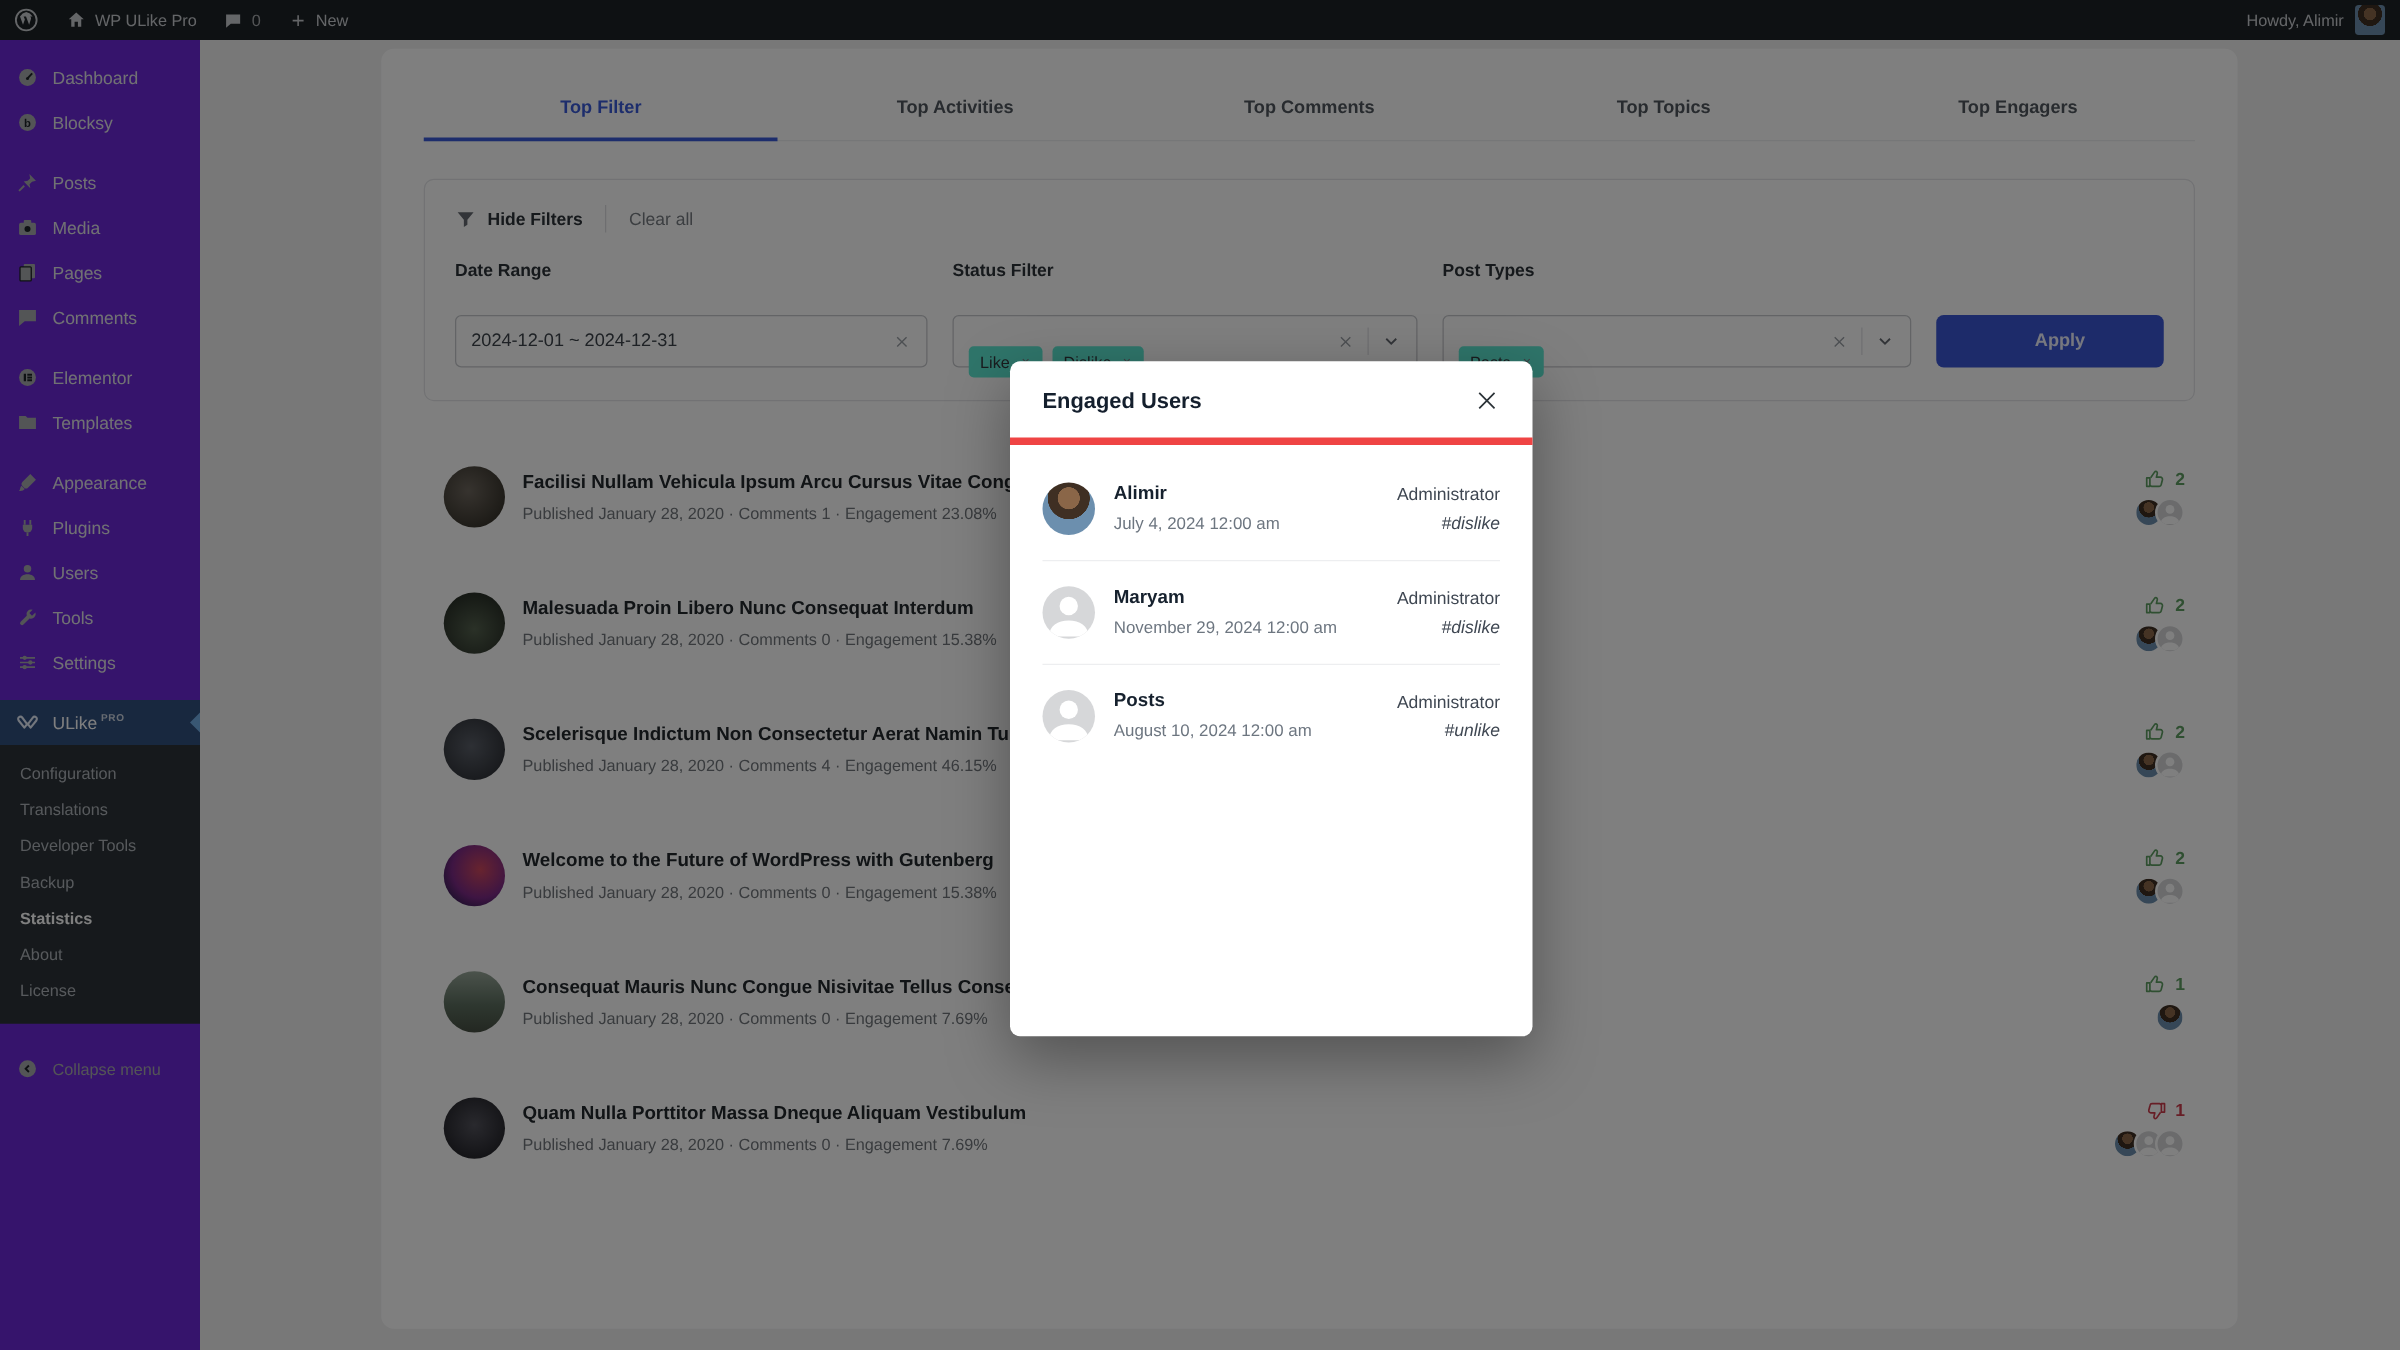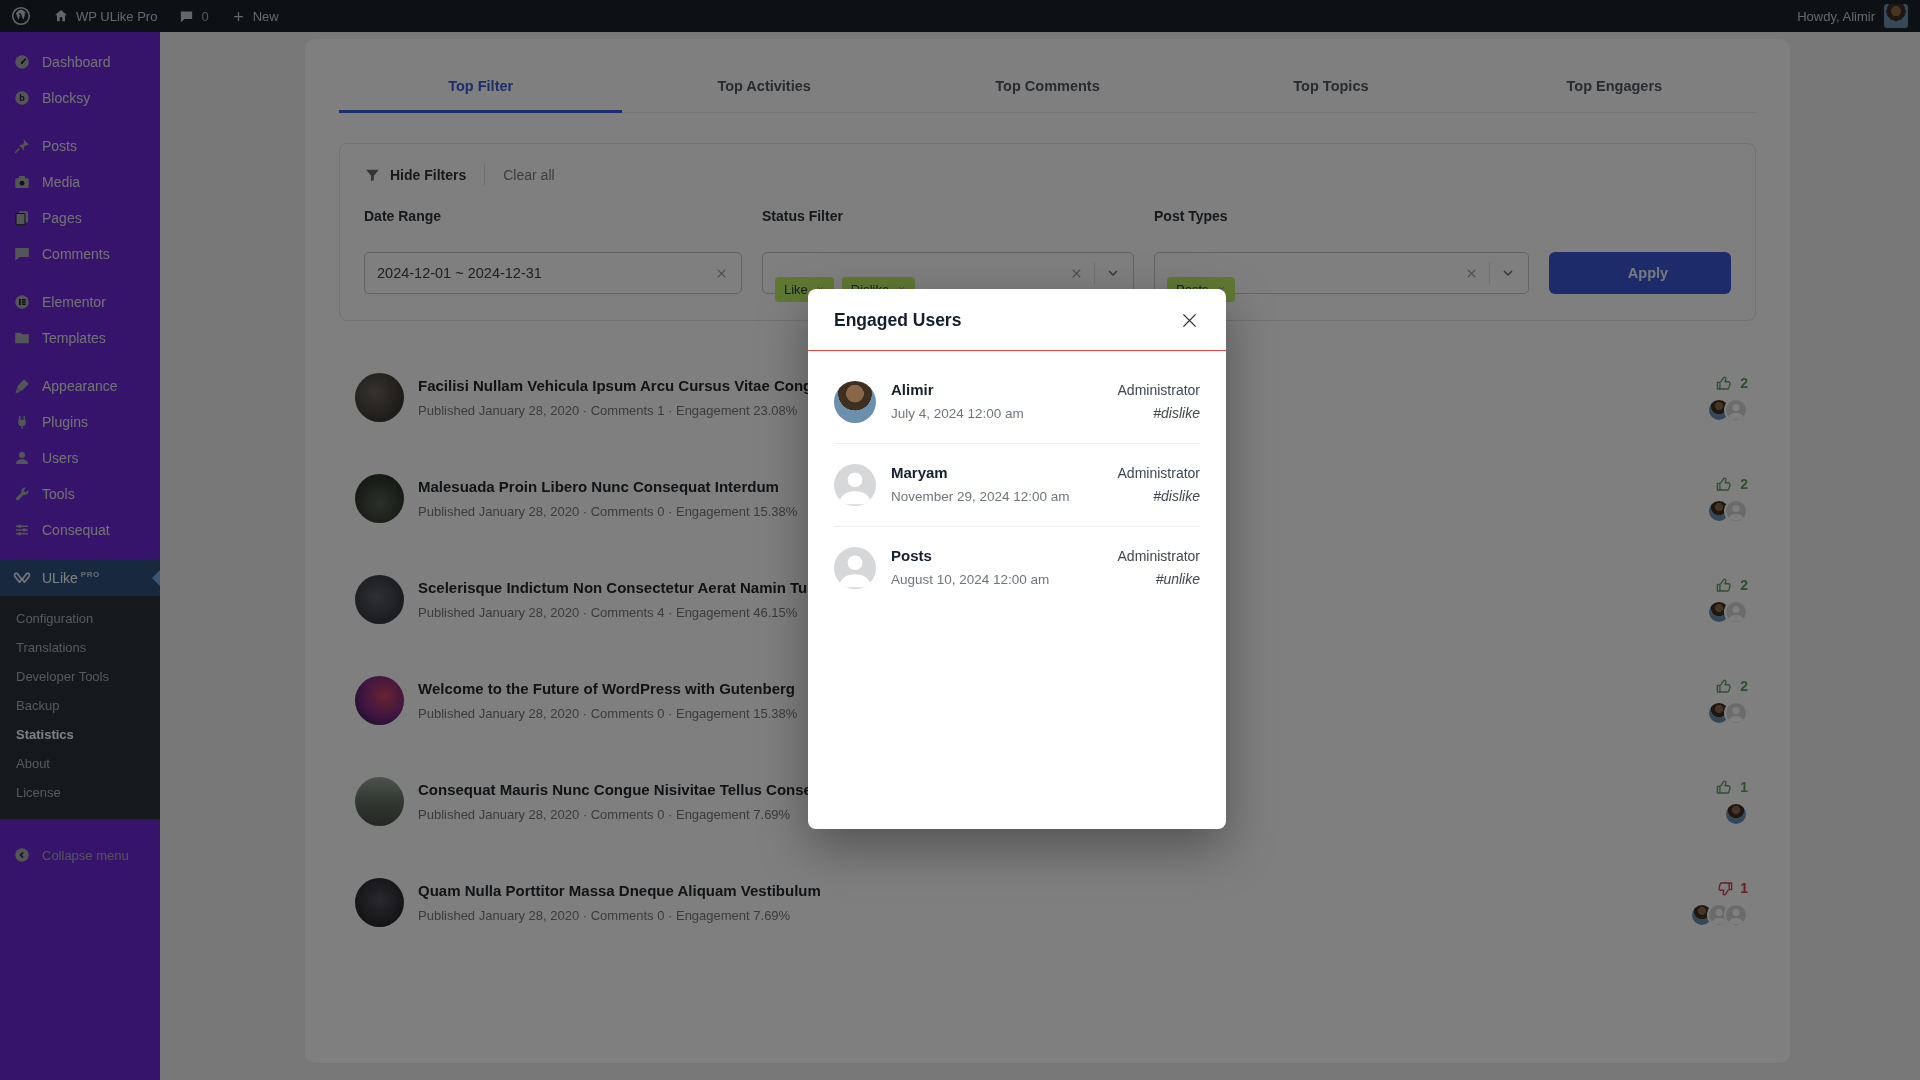--- a/index.html
+++ b/index.html
@@ -55,21 +55,21 @@
   .field-label { font-size:14px; font-weight:700; color:#2c3338; margin-bottom:28px; }
   .field-box { height:42px; border:1px solid #c6c8cc; border-radius:5px; display:flex; align-items:center;
                padding:0 12px; font-size:14.5px; color:#3c434a; background:#fff; }
   .f-date .field-box { width:378px; }
   .f-status .field-box { width:372px; }
   .f-types .field-box { width:375px; }
   .box-clear { margin-left:auto; color:#9ba0a6; display:flex; cursor:pointer; }
   .box-divider { width:1px; height:22px; background:#dfe0e3; margin:0 10px; }
   .chev { color:#646970; display:flex; cursor:pointer; }
   .tags { display:flex; gap:8px; }
-  .tag { background:#bef264; border-radius:4px; padding:5px 9px; font-size:13px; color:#33383d;
+  .tag { background:#5eead4; border-radius:4px; padding:5px 9px; font-size:13px; color:#33383d;
          display:flex; align-items:center; gap:8px;margin-top:32px; }
   .tag-x { color:#7b8087; display:flex; cursor:pointer; }
   .apply-btn { width:194px; height:42px; background:#3a56d4; color:#eef1ff; font-size:14.5px;
                font-weight:600; border:none; border-radius:6px; cursor:pointer;padding-left:16px; }
 
   
   .post-list { margin:26px 42px 0 50px; }
   .post-row { display:flex; align-items:center; height:101px; }
   .post-thumb { width:49px; height:49px; border-radius:50%; flex:0 0 49px; }
   .pt1 { background: radial-gradient(circle at 40% 40%, #6e675e, #3b372f 72%); }
@@ -91,21 +91,21 @@
   .s-avatar:first-child { margin-left:0; }
   .avatar-photo { background: radial-gradient(circle at 50% 30%, #8a6648 24%, #3f2f23 25% 46%, #6c8fae 47%); }
   .avatar-sil { background:#d6d7d9; display:flex; align-items:flex-end; justify-content:center; }
   .avatar-sil svg { display:block; width:100%; height:100%; }
 
   
   .overlay { position:absolute; inset:0; background:rgba(0,0,0,0.5); z-index:5; }
   .modal { position:absolute; left:808px; top:289px; width:418px; height:540px; background:#fff;
            border-radius:8px; z-index:6; box-shadow:0 18px 50px rgba(0,0,0,.35); }
   .modal-header { display:flex; align-items:center; justify-content:space-between;
-                  padding:21px 26px 19px; border-bottom:1px solid #ef4444; }
+                  padding:21px 26px 19px; border-bottom:6px solid #ef4444; }
   .modal-title { font-size:17.5px; font-weight:700; color:#141f2d; }
   .modal-close { color:#2c3338; display:flex; cursor:pointer; }
   .modal-body { padding:10px 26px 0; }
   .user-row { display:flex; align-items:flex-start; padding:20px 0; border-bottom:1px solid #edeef0; }
   .user-row:last-child { border-bottom:none; }
   .u-avatar { width:42px; height:42px; border-radius:50%; flex:0 0 42px; overflow:hidden; }
   .u-main { flex:1; margin-left:15px; }
   .u-line { display:flex; justify-content:space-between; align-items:center; }
   .u-name { font-size:15px; font-weight:700; color:#16212e; }
   .u-role { font-size:14px; color:#3f4752; }
@@ -264,21 +264,21 @@
     </div>
     <div class="menu-item">
       <span class="mi-icon">
           <svg aria-hidden="true" width="18" height="18" viewBox="0 0 24 24">
             <path d="M4 7h16M4 12h16M4 17h16" stroke="currentColor" stroke-width="1.8"></path>
             <circle cx="9" cy="7" r="2.3" fill="currentColor"></circle>
             <circle cx="15" cy="12" r="2.3" fill="currentColor"></circle>
             <circle cx="9" cy="17" r="2.3" fill="currentColor"></circle>
           </svg>
         </span>
-      <span>Consequat</span>
+      <span>Settings</span>
     </div>
     <div class="menu-sep"></div>
     <div class="menu-item active-parent">
       <span class="mi-icon">
           <svg aria-hidden="true" width="20" height="20" viewBox="0 0 24 24" fill="none" stroke="currentColor" stroke-width="2" stroke-linecap="round" stroke-linejoin="round">
             <path d="M3 8.5c0-2 2.6-3 3.9-1.3L12 14l5.1-6.8C18.4 5.5 21 6.5 21 8.5c0 .6-.2 1.1-.5 1.6L15 17l-3-4-3 4-5.5-6.9c-.3-.5-.5-1-.5-1.6z"></path>
           </svg>
         </span>
       <span><span>ULike</span><sup class="pro-badge">PRO</sup></span>
     </div>

